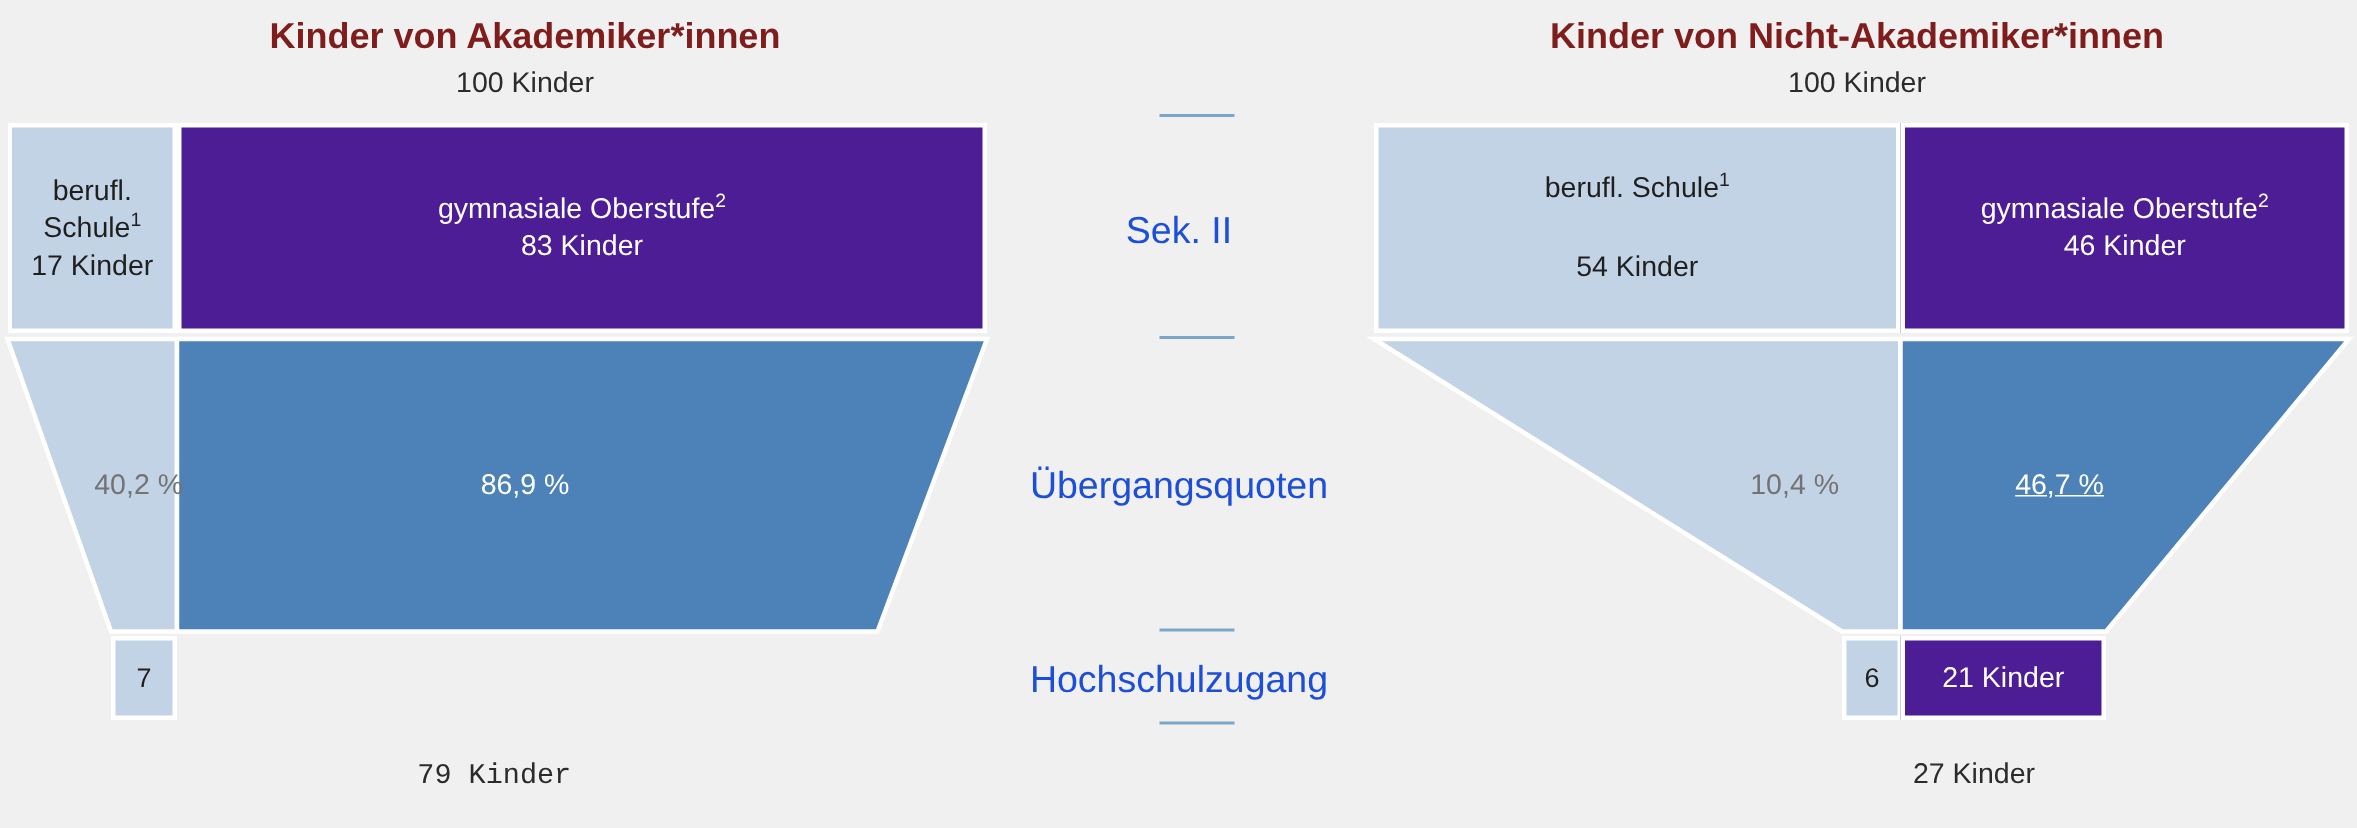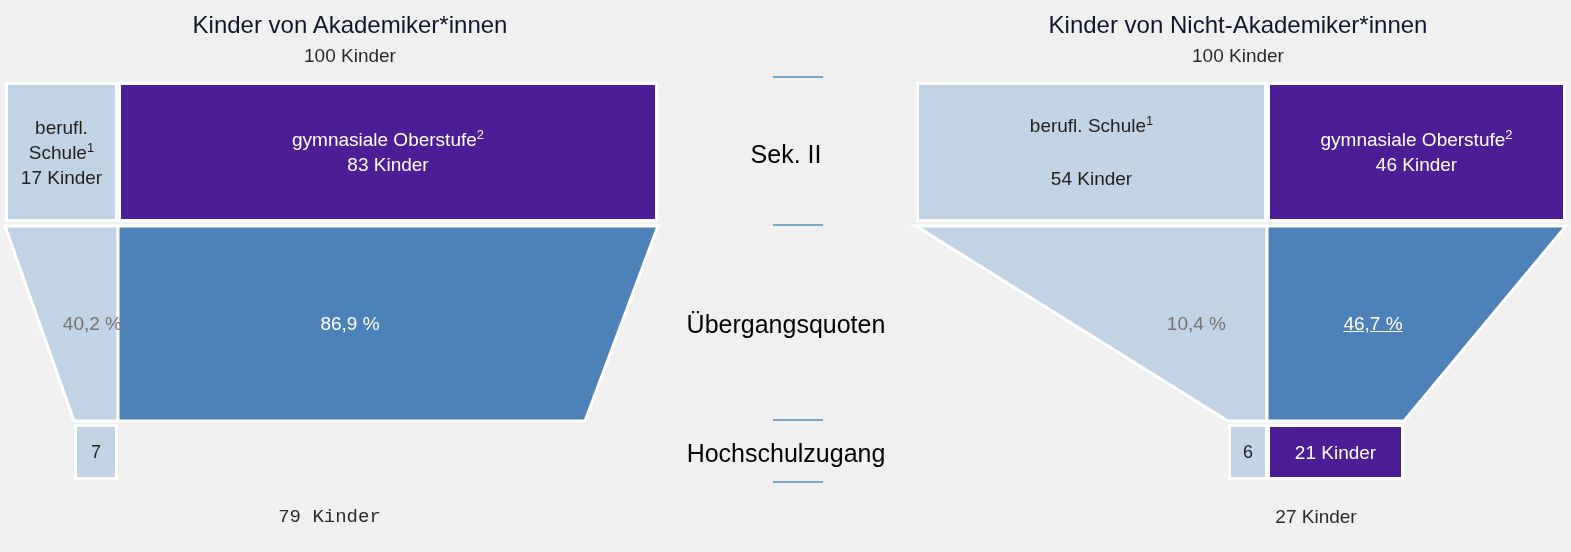--- a/index.html
+++ b/index.html
@@ -7,24 +7,25 @@
     width: 1571px; height: 552px;
     background: #f1f0f0;
     font-family: "Liberation Sans", sans-serif;
     overflow: hidden;
   }
   #stage { position: relative; width: 1571px; height: 552px; }
 
   .grp-title {
     position: absolute;
     text-align: center;
-    color: #0f172a;
+    color: #7f1d1d;
     font-size: 24px;
     line-height: 30px;
     white-space: nowrap;
+    font-weight: bold;
   }
   .grp-sub {
     position: absolute;
     text-align: center;
     color: #2b2b2b;
     font-size: 19px;
     line-height: 24px;
     white-space: nowrap;
   }
   .foot-total {
@@ -60,21 +61,21 @@
     text-align: center;
   }
   .pct.on-light { color: #737373; text-align: right; }
   .pct.on-dark  { color: #ffffff; }
 
   .center-col { position: absolute; left: 660px; top: 0; width: 252px; height: 552px; }
   .center-label {
     position: absolute;
     width: 252px;
     text-align: center;
-    color: #000000;
+    color: #1d4ed8;
     font-size: 25px;
     line-height: 32px;
     white-space: nowrap;
   }
   .center-rule {
     position: absolute;
     left: 113px;
     width: 50px;
     height: 2px;
     background: #7aa7c7;

